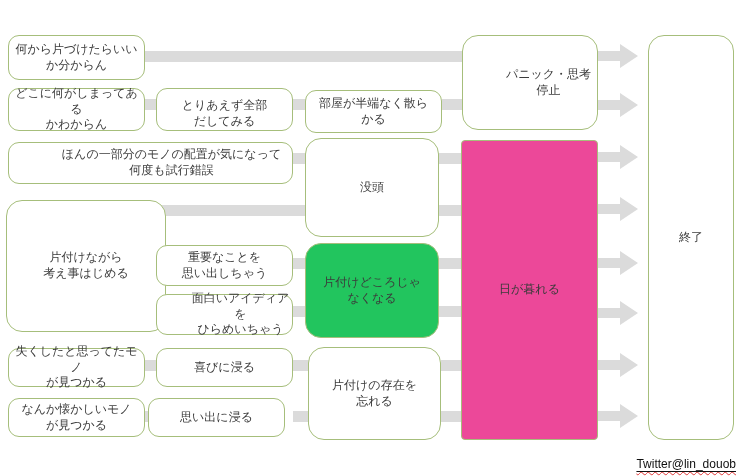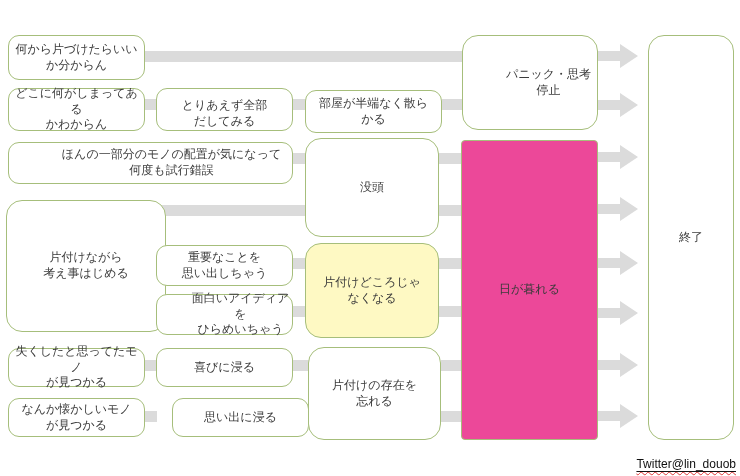--- a/index.html
+++ b/index.html
@@ -109,39 +109,39 @@
 考え事はじめる</span>
       </div>
       <div class="node" style="left: 156px; top: 245px; width: 137px; height: 41px; border-radius: 11px; border-color: rgb(166, 190, 123); background: rgb(255, 255, 255);">
         <span style="color: rgb(59, 59, 59);">重要なことを
 思い出しちゃう</span>
       </div>
       <div class="node" style="left: 156px; top: 294px; width: 137px; height: 41px; border-radius: 11px; border-color: rgb(166, 190, 123); background: rgb(255, 255, 255); padding-left: 32px;">
         <span style="color: rgb(59, 59, 59);">面白いアイディアを
 ひらめいちゃう</span>
       </div>
-      <div class="node" style="left: 305px; top: 243px; width: 134px; height: 95px; border-radius: 16px; border-color: rgb(166, 190, 123); background: #fef9c3;">
+      <div class="node" style="left: 305px; top: 243px; width: 134px; height: 95px; border-radius: 16px; border-color: rgb(166, 190, 123); background: #22c55e;">
         <span style="color: rgb(59, 59, 59);">片付けどころじゃ
 なくなる</span>
       </div>
       <div class="node" style="left: 461px; top: 140px; width: 137px; height: 300px; border-radius: 4px; border-color: rgb(166, 190, 123); background: #ec4899;">
         <span style="color: rgb(59, 59, 59);">日が暮れる</span>
       </div>
       <div class="node" style="left: 8px; top: 348px; width: 137px; height: 39px; border-radius: 11px; border-color: rgb(166, 190, 123); background: rgb(255, 255, 255);">
         <span style="color: rgb(59, 59, 59);">失くしたと思ってたモノ
 が見つかる</span>
       </div>
       <div class="node" style="left: 156px; top: 348px; width: 137px; height: 39px; border-radius: 11px; border-color: rgb(166, 190, 123); background: rgb(255, 255, 255);">
         <span style="color: rgb(59, 59, 59);">喜びに浸る</span>
       </div>
       <div class="node" style="left: 8px; top: 398px; width: 137px; height: 39px; border-radius: 11px; border-color: rgb(166, 190, 123); background: rgb(255, 255, 255);">
         <span style="color: rgb(59, 59, 59);">なんか懐かしいモノ
 が見つかる</span>
       </div>
-      <div class="node" style="left: 172px; top: 398px; width: 137px; height: 39px; border-radius: 11px; border-color: rgb(166, 190, 123); background: rgb(255, 255, 255);">
+      <div class="node" style="left: 148px; top: 398px; width: 137px; height: 39px; border-radius: 11px; border-color: rgb(166, 190, 123); background: rgb(255, 255, 255);">
         <span style="color: rgb(59, 59, 59);">思い出に浸る</span>
       </div>
       <div class="node" style="left: 308px; top: 347px; width: 133px; height: 93px; border-radius: 16px; border-color: rgb(166, 190, 123); background: rgb(255, 255, 255);">
         <span style="color: rgb(59, 59, 59);">片付けの存在を
 忘れる</span>
       </div>
       <div class="node" style="left: 648px; top: 35px; width: 86px; height: 405px; border-radius: 16px; border-color: rgb(166, 190, 123); background: rgb(255, 255, 255);">
         <span style="color: rgb(59, 59, 59);">終了</span>
       </div>
     </div>

